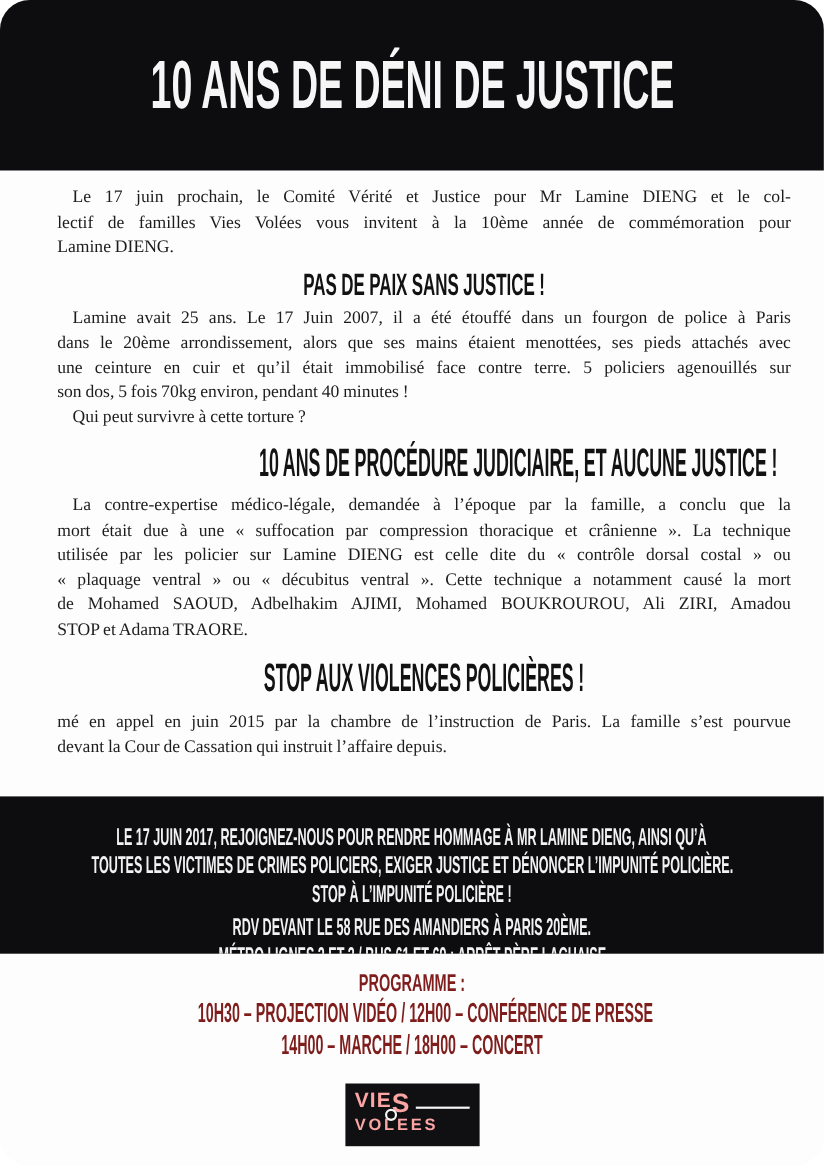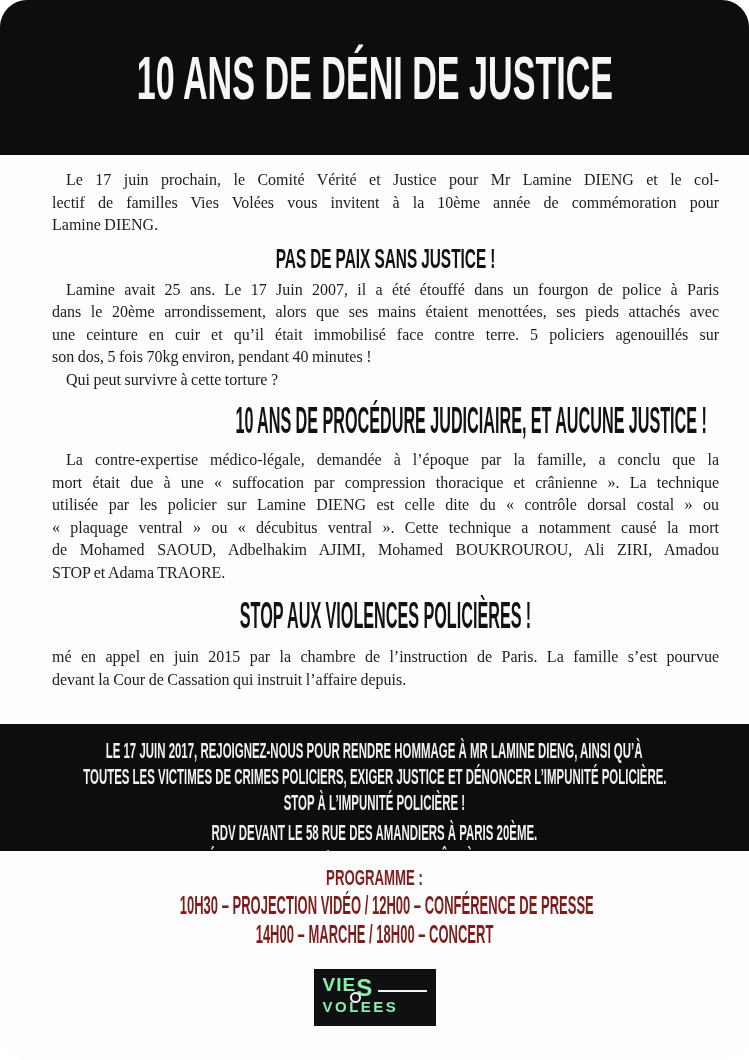--- a/index.html
+++ b/index.html
@@ -70,26 +70,26 @@
     line-height: 40px;
     margin: 10px 0 8px 0;
     transform: scaleX(0.45);
     transform-origin: 50% 50%;
   }
   .h-stop { margin: 12px 0 10px 0; }
 
   
   .banner {
     box-sizing: border-box;
-    height: 127px;
+    height: 143px;
     background: #0d0d10;
     display: flex;
     flex-direction: column;
     align-items: center;
-    padding-top: 14px;
+    padding-top: 24px;
     overflow: hidden;
   }
   .banner-group { display: flex; flex-direction: column; align-items: center; }
   .banner-group + .banner-group { margin-top: 4px; }
   .banner-line {
     color: #f2f2f2;
     font-family: "Liberation Sans", sans-serif;
     font-weight: 700;
     font-size: 22px;
     line-height: 26px;
@@ -125,21 +125,21 @@
   }
 
   
   .logo-wrap { display: flex; justify-content: center; }
   .logo {
     position: relative;
     box-sizing: border-box;
     width: 122px;
     height: 57px;
     background: #101013;
-    color: #86efac;
+    color: #fca5a5;
     font-family: "Liberation Sans", sans-serif;
     font-weight: 700;
     padding: 7px 9px 0 9px;
     overflow: hidden;
   }
   .logo-top { display: flex; align-items: flex-end; font-size: 19px; line-height: 17px; letter-spacing: 1px; }
   .logo-s { font-size: 24px; line-height: 17px; transform: translateY(3px); display: inline-block; }
   .logo-rule { flex: 1; height: 2px; background: #f5f5f5; margin: 0 0 1px 5px; }
   .logo-bottom { font-size: 15px; line-height: 20px; letter-spacing: 2.5px; margin-top: 4px; }
   .logo-ring {

